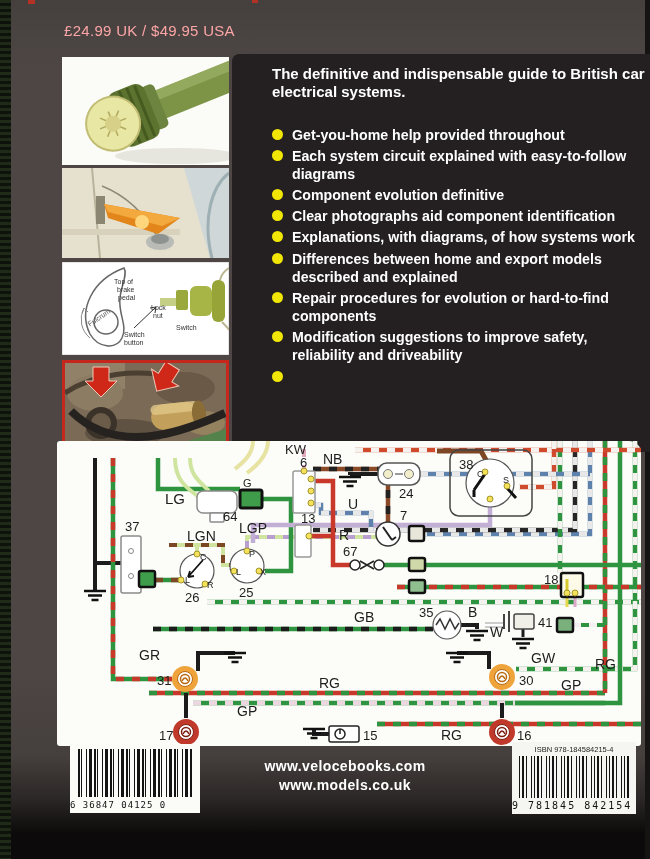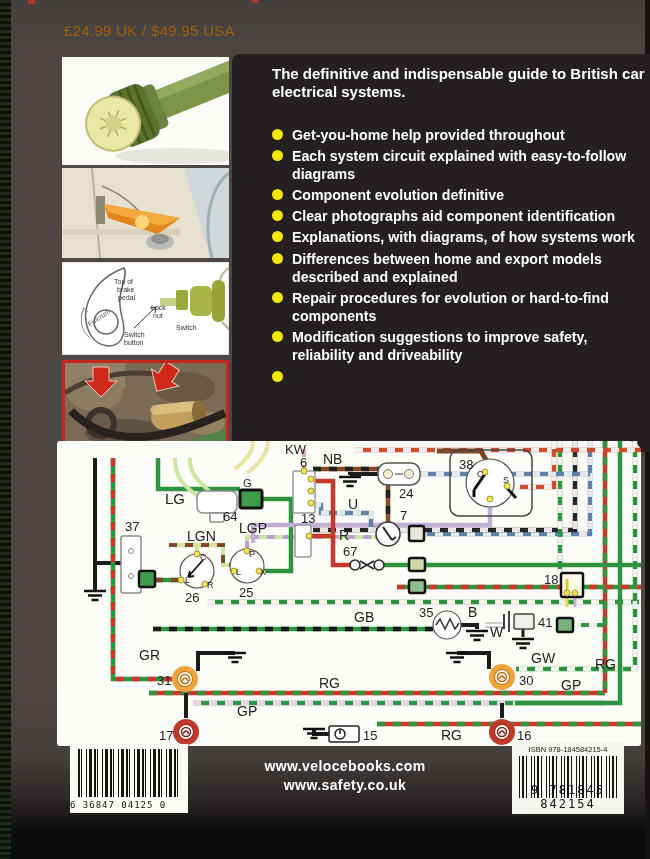--- a/index.html
+++ b/index.html
@@ -4,47 +4,47 @@
 <style>
   html,body{margin:0;padding:0;}
   body{width:650px;height:859px;position:relative;overflow:hidden;
        background:#0b0a09;font-family:"Liberation Sans",sans-serif;}
   .cover{position:absolute;left:11px;top:0;right:0;bottom:0;
          background:linear-gradient(180deg,#45403e 0%,#4d4645 8%,#4d4645 78%,#453f3d 88%,#2b2726 93%,#0c0a0a 97%);}
   .spine{position:absolute;left:0;top:0;width:11px;height:859px;
          background:repeating-linear-gradient(180deg,#202a18 0 3px,#0d120a 3px 6px);}
   .edge-right{position:absolute;right:0;top:0;width:5px;height:859px;background:#161313;}
   .scan-mark{position:absolute;background:#b23226;}
-  .price{position:absolute;left:64px;top:22px;color:#a16207;font-size:15px;letter-spacing:.3px;}
+  .price{position:absolute;left:64px;top:22px;color:#fca5a5;font-size:15px;letter-spacing:.3px;}
   .thumb{position:absolute;left:62px;width:167px;background:#fff;}
   .thumb svg{display:block;}
   #t4{border:3px solid #c5271d;}
   .panel{position:absolute;left:232px;top:54px;width:405px;height:398px;
          background:#242021;border-radius:7px;overflow:hidden;padding-left:24px;}
   .intro{color:#fff;font-weight:bold;font-size:15px;line-height:1.22;margin:11px 14px 4px 16px;}
   ul.features{list-style:none;margin:24px 0 0;padding:0 8px 0 16px;}
   ul.features li{display:flex;gap:9px;margin:0 0 3px;}
   .dot{width:11px;height:11px;border-radius:50%;background:#f2e604;flex:none;margin-top:3px;}
   .ftext{color:#fff;font-weight:bold;font-size:14.2px;line-height:1.28;}
   .diagram{position:absolute;left:57px;top:441px;width:584px;height:305px;
            background:#fcfcf9;border-radius:3px 12px 3px 3px;}
   .sites{position:absolute;left:175px;top:757px;width:340px;text-align:center;
          color:#fff;font-weight:bold;font-size:14px;line-height:1.38;letter-spacing:.4px;}
-  .bc{position:absolute;background:#fbfbf8;}
+  .bc{position:absolute;background:#fbfbf8;padding-left:12px;}
   #bcL{left:70px;top:744px;width:118px;height:69px;}
   #bcL .bars{position:absolute;left:8px;right:8px;top:5px;height:48px;
     background:repeating-linear-gradient(90deg,#141414 0 2px,#fbfbf8 2px 3px,#141414 3px 4px,#fbfbf8 4px 8px,#141414 8px 9px,#fbfbf8 9px 11px,#141414 11px 14px,#fbfbf8 14px 16px);}
   #bcL .digits{position:absolute;left:0;right:0;bottom:3px;
     font-family:"DejaVu Sans Mono",monospace;font-size:9px;color:#111;letter-spacing:1px;}
   #bcR{left:512px;top:742px;width:112px;height:72px;background:#f5f5f1;}
   #bcR .isbn{position:absolute;left:0;right:0;top:3px;text-align:center;font-size:7.5px;color:#222;}
   #bcR .bars{position:absolute;left:7px;right:7px;top:14px;height:42px;
     background:repeating-linear-gradient(90deg,#141414 0 1px,#f5f5f1 1px 3px,#141414 3px 5px,#f5f5f1 5px 7px,#141414 7px 8px,#f5f5f1 8px 12px,#141414 12px 13px,#f5f5f1 13px 15px);}
-  #bcR .digits{position:absolute;left:0;right:0;bottom:3px;text-align:center;
-    font-family:"DejaVu Sans Mono",monospace;font-size:12px;color:#111;letter-spacing:2px;}
+  #bcR .digits{position:absolute;left:0;right:0;bottom:3px;text-align:left;
+    font-family:"DejaVu Sans Mono",monospace;font-size:10px;color:#111;letter-spacing:2px;}
   text{font-family:"Liberation Sans",sans-serif;}
 </style>
 </head>
 <body>
 
 <div class="spine"></div>
 <div class="cover"></div>
 <div class="edge-right"></div>
 <div class="scan-mark" style="left:28px;top:0;width:7px;height:4px"></div>
 <div class="scan-mark" style="left:252px;top:0;width:6px;height:3px"></div>
@@ -369,21 +369,21 @@
       <text x="180" y="275" font-size="14" fill="#1d1d1d">GP</text>
       <text x="102" y="299" font-size="13" fill="#1d1d1d">17</text>
       <text x="306" y="299" font-size="13" fill="#1d1d1d">15</text>
       <text x="384" y="299" font-size="14" fill="#1d1d1d">RG</text>
       <text x="460" y="299" font-size="13" fill="#1d1d1d">16</text>
     </svg>
 </div>
 
 <div class="sites">
   <div>www.velocebooks.com</div>
-  <div>www.safety.co.uk</div>
+  <div>www.models.co.uk</div>
 </div>
 
 <div class="bc" id="bcL">
   <div class="bars"></div>
   <div class="digits">6  36847 04125  0</div>
 </div>
 <div class="bc" id="bcR">
   <div class="isbn">ISBN 978-184584215-4</div>
   <div class="bars"></div>
   <div class="digits">9 781845 842154</div>

